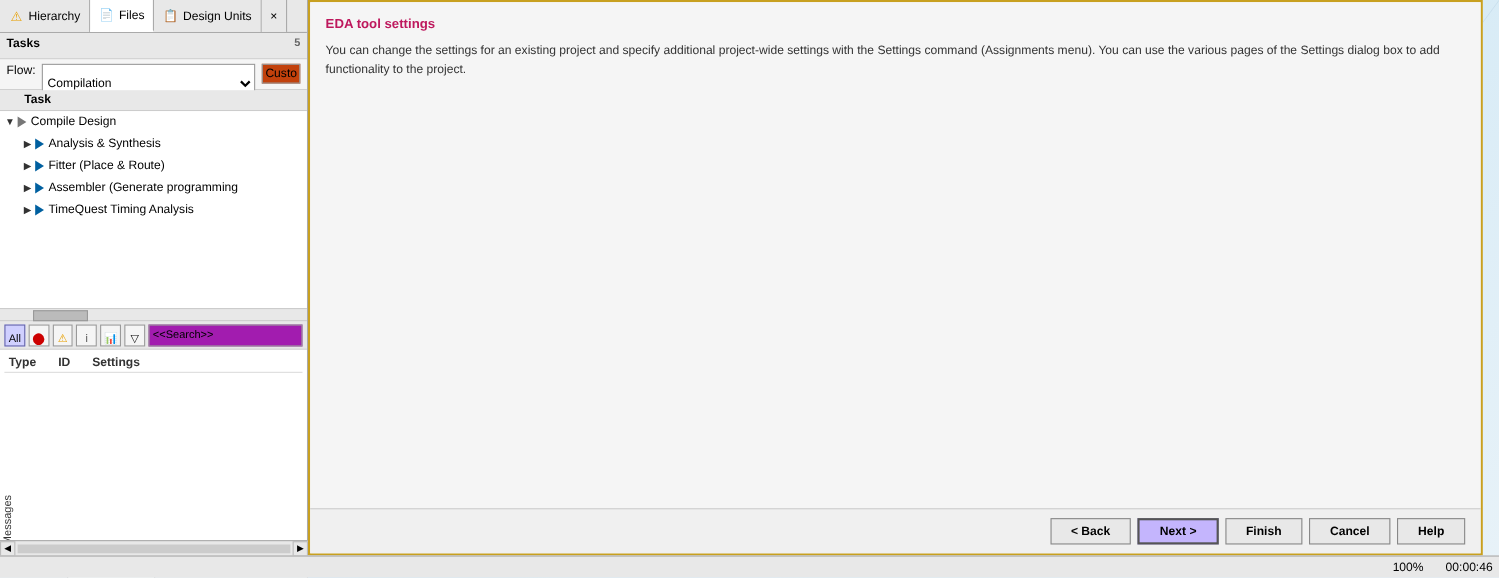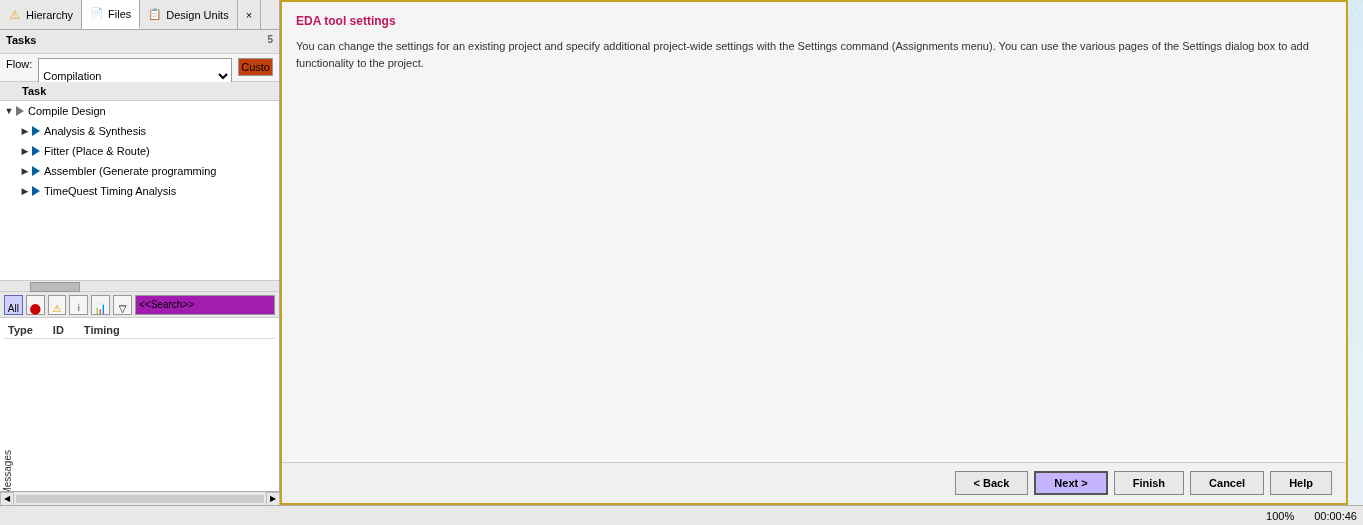--- a/index.html
+++ b/index.html
@@ -507,21 +507,21 @@
     <button class="filter-btn">
       <span>▽</span>
     </button>
     <input class="search-box" type="text" value="&lt;&lt;Search&gt;&gt;" style="">
   </div>
 
   <div class="messages-area">
     <div class="messages-header">
       <span>Type</span>
       <span>ID</span>
-      <span>Timing</span>
+      <span>Settings</span>
     </div>
   </div>
 
   <div class="messages-label">Messages</div>
 
   <div class="scroll-nav">
     <div class="scroll-arrow">◀</div>
     <div class="scroll-track"></div>
     <div class="scroll-arrow">▶</div>
   </div>

